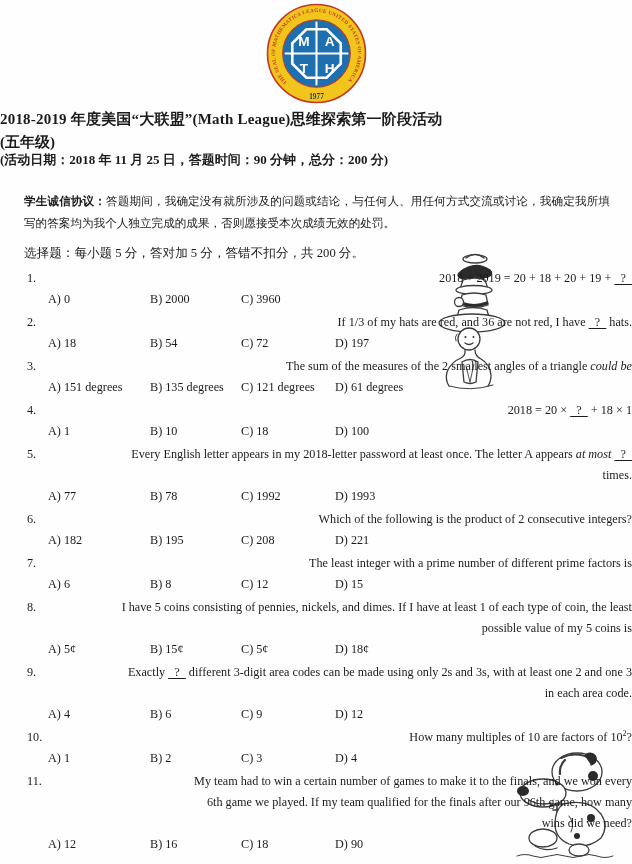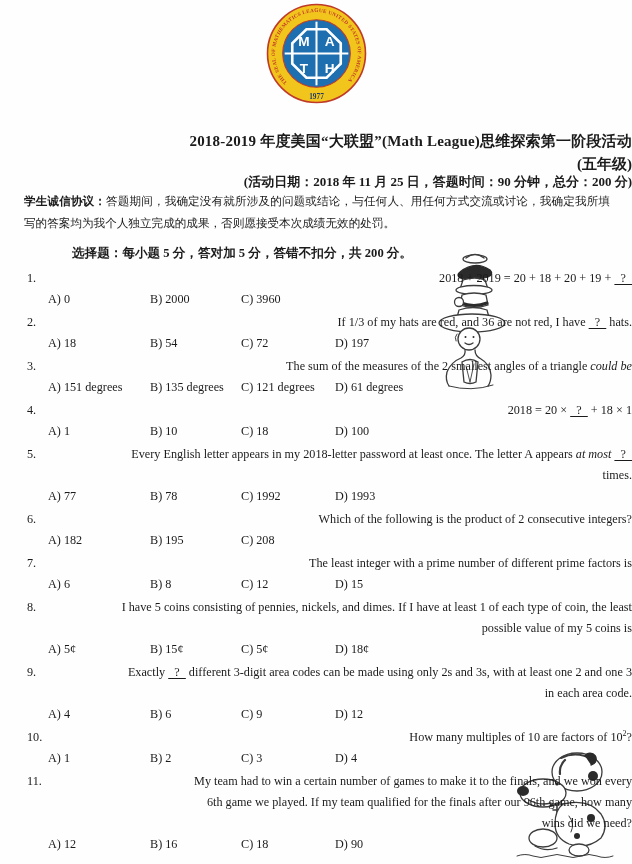--- a/index.html
+++ b/index.html
@@ -5,34 +5,34 @@
   html,body{margin:0;padding:0;}
   body{
     width:632px;height:864px;background:#ffffff;
     font-family:"Liberation Serif","DejavU Serif",serif;
     color:#1b1b1b;
   }
   .page{position:relative;width:632px;height:864px;overflow:hidden;background:#fefefe;}
 
   
   .logo-wrap{position:absolute;top:3px;left:0;width:100%;text-align:center;}
-  .hdr{position:absolute;left:0;width:100%;text-align:right;font-weight:bold;white-space:nowrap;margin-top:22px;}
+  .hdr{position:absolute;left:0;width:100%;text-align:left;font-weight:bold;white-space:nowrap;}
   .hdr-title{top:110px;font-size:15px;letter-spacing:.2px;}
   .hdr-grade{top:133px;font-size:15px;}
   .hdr-info{top:151px;font-size:13px;}
 
   
   .honesty{
     position:absolute;top:191px;left:24px;width:586px;
     font-size:11.6px;line-height:21.5px;text-align:justify;
   }
   .honesty .lead{font-weight:bold;}
 
   
-  .section-line{position:absolute;top:245px;left:24px;font-size:12.6px;font-weight:bold;white-space:nowrap;margin-left:48px;}
+  .section-line{position:absolute;top:245px;left:24px;font-size:12.6px;font-weight:normal;white-space:nowrap;}
 
   
   .questions{position:absolute;top:268px;left:0;width:632px;z-index:2;}
   .question{position:relative;padding-left:48px;font-size:12.2px;line-height:21px;margin-bottom:2px;}
   .q-num{position:absolute;left:27px;top:0;}
   .q-line{white-space:nowrap;text-align:right;}
   .q-options{display:grid;grid-template-columns:102px 91px 94px auto;}
   .q-opt{white-space:nowrap;}
   .seg-i{font-style:italic;}
   .seg-blank{text-decoration:underline;text-underline-offset:2px;}
@@ -207,20 +207,21 @@
       </div>
       <div class="question">
         <span class="q-num">6.</span>
         <div class="q-text">
           <div class="q-line"><span class="seg">Which of the following is the product of 2 consecutive integers?</span></div>
         </div>
         <div class="q-options">
           <span class="q-opt">A) 182</span>
           <span class="q-opt">B) 195</span>
           <span class="q-opt">C) 208</span>
+          <span class="q-opt">D) 221</span>
         </div>
       </div>
       <div class="question">
         <span class="q-num">7.</span>
         <div class="q-text">
           <div class="q-line"><span class="seg">The least integer with a prime number of different prime factors is</span></div>
         </div>
         <div class="q-options">
           <span class="q-opt">A) 6</span>
           <span class="q-opt">B) 8</span>

